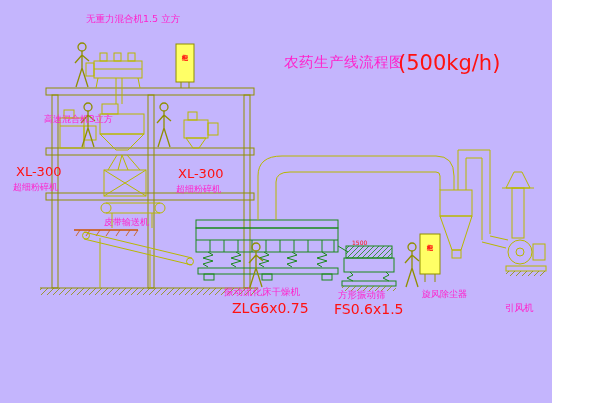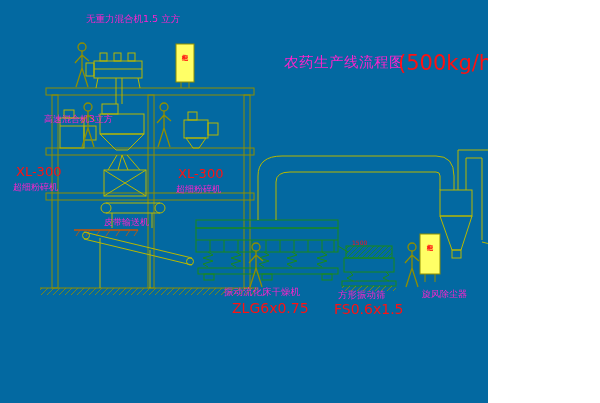--- a/index.html
+++ b/index.html
@@ -1,16 +1,16 @@
 <!DOCTYPE html>
 <html><head>
 <meta charset="utf-8">
 <style>
   html,body{margin:0;padding:0;background:#fff;}
-  #stage{position:relative;width:488px;height:403px;background:#0369a1;overflow:hidden;
+  #stage{position:relative;width:552px;height:403px;background:#c4b5fd;overflow:hidden;
          font-family:"DejaVu Sans",sans-serif;}
   svg{display:block;}
   text{font-family:"DejaVu Sans",sans-serif;}
   .lbl-m   {fill:#ff22cc;font-size:9.5px;}
   .lbl-m-sm{fill:#ff22cc;font-size:9px;}
   .lbl-r-lg{fill:#ff1111;font-size:13px;}
   .lbl-r-xl{fill:#ff1111;font-size:14px;}
   .t-main  {fill:#ff22cc;font-size:14.5px;letter-spacing:0.5px;}
   .t-cap   {fill:#ff1111;font-size:21px;}
   .lbl-dim {fill:#ff1111;font-size:6px;}

